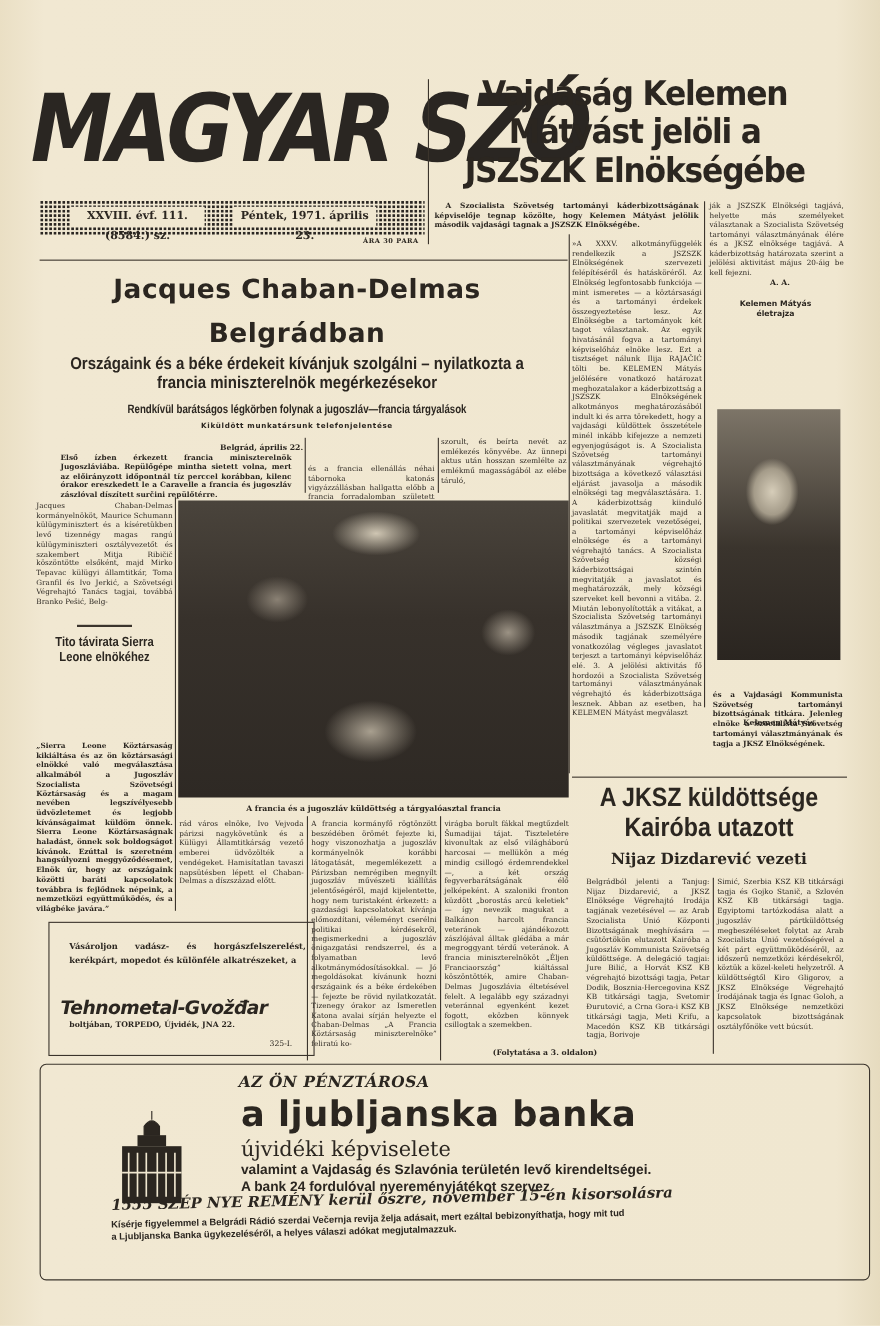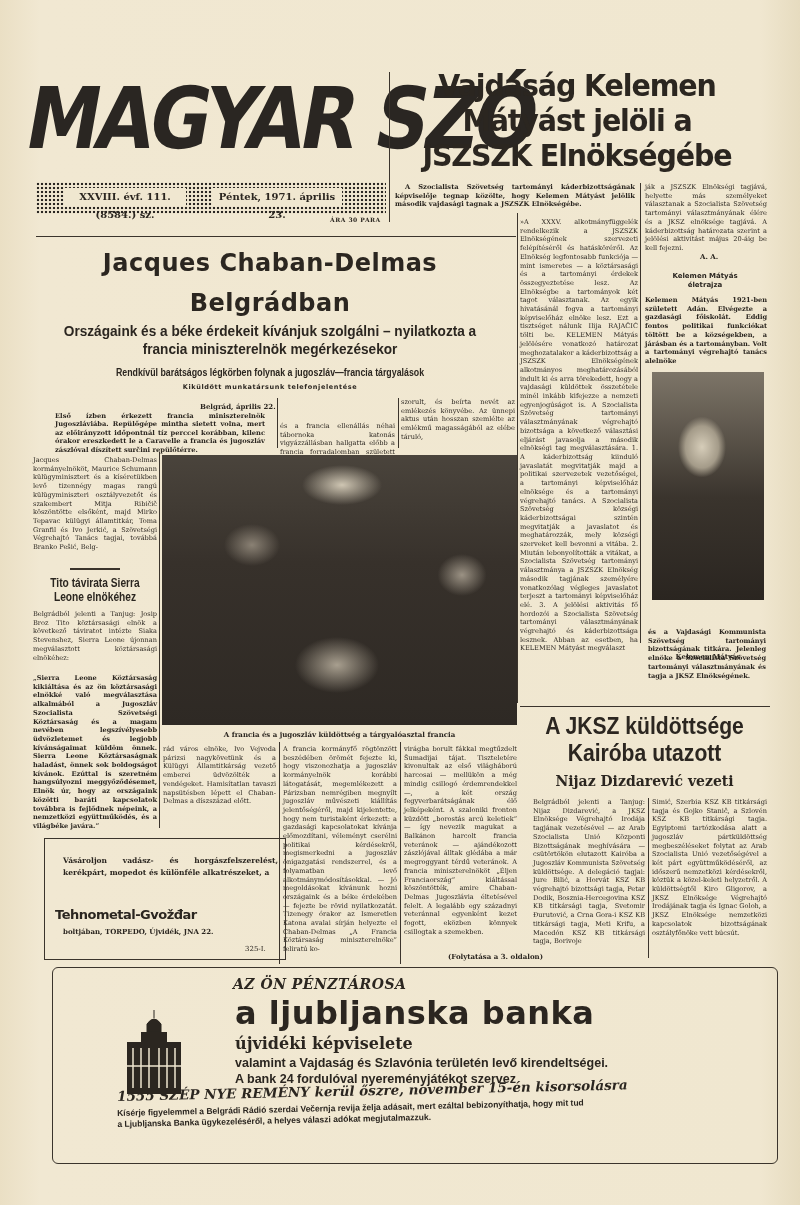--- a/index.html
+++ b/index.html
@@ -28,32 +28,32 @@
      radial-gradient(ellipse 40px 30px at 90px 90px,#8a8174 0%,transparent 70%),
      radial-gradient(ellipse 35px 30px at 300px 120px,#9b9284 0%,transparent 70%),
      radial-gradient(ellipse 60px 40px at 175px 210px,#a89f8f 0%,transparent 70%),
      radial-gradient(ellipse 50px 25px at 180px 30px,#cfc6b3 0%,transparent 80%),
      linear-gradient(180deg,#4a443c 0%,#37312b 40%,#2e2924 100%);}
   .caption{left:162px;top:730px;width:355px;text-align:center;font-size:7px;font-weight:bold;}
   .subhead-sm{font-family:"Liberation Sans",sans-serif;font-weight:bold;font-size:12px;line-height:14px;text-align:center;transform:scaleX(0.85);}
   
   .ad1{left:44px;top:838px;width:240px;height:120px;border:1px solid #3b342c;}
   .ad1-text{left:18px;top:16px;width:215px;font-size:7.5px;font-weight:bold;line-height:12px;text-align:justify;}
-  .ad1-brand{left:10px;top:68px;font-family:"DejaVu Sans",sans-serif;font-weight:bold;font-size:13px;letter-spacing:-0.5px;text-align:right;}
+  .ad1-brand{left:10px;top:68px;font-family:"DejaVu Sans",sans-serif;font-weight:bold;font-style:italic;font-size:17px;letter-spacing:-0.5px;text-align:right;}
   .ad1-sub{left:18px;top:88px;font-size:7px;font-weight:bold;}
   .ad1-code{left:200px;top:106px;font-size:7px;}
   
   .head3{left:522px;top:712px;width:245px;text-align:center;font-family:"Liberation Sans",sans-serif;font-weight:bold;font-size:24px;line-height:27px;transform:scaleX(0.88);transform-origin:center top;}
   .sub5{left:522px;top:773px;width:245px;text-align:center;font-size:14px;font-weight:bold;}
   
-  .ad2{left:52px;top:967px;width:724px;height:195px;border:1px solid #3b342c;border-radius:6px;}
+  .ad2{left:36px;top:967px;width:724px;height:195px;border:1px solid #3b342c;border-radius:6px;padding-left:29px;}
   .bank-building{left:64px;top:42px;width:74px;height:84px;}
   .ad2-l1{left:180px;top:8px;font-style:italic;font-weight:bold;font-size:14px;letter-spacing:0.5px;}
   .ad2-l2{left:182px;top:26px;font-family:"DejaVu Sans",sans-serif;font-weight:bold;font-size:32px;letter-spacing:0.5px;}
-  .ad2-l3{left:182px;top:66px;font-weight:bold;font-size:16px;}
+  .ad2-l3{left:182px;top:66px;font-weight:normal;font-size:19px;}
   .ad2-l4{left:182px;top:88px;font-family:"Liberation Sans",sans-serif;font-weight:bold;font-size:12.5px;}
   .ad2-l5{left:182px;top:104px;font-family:"Liberation Sans",sans-serif;font-weight:bold;font-size:12.5px;}
   .ad2-l6{left:64px;top:120px;font-style:italic;font-weight:bold;font-size:13.5px;transform:rotate(-1.3deg);transform-origin:left top;}
   .ad2-l7{left:64px;top:140px;font-family:"Liberation Sans",sans-serif;font-size:8.5px;font-weight:bold;transform:rotate(-1.3deg);transform-origin:left top;line-height:11px;}
 </style>
 </head>
 <body>
 
 <div class="page">
 
@@ -66,21 +66,20 @@
   </div>
   <div class="abs price">ÁRA 30 PARA</div>
 
   <div class="abs vrule" style="left:389px;top:72px;height:150px;"></div>
   <div class="abs head1">Vajdaság Kelemen Mátyást jelöli a JSZSZK Elnökségébe</div>
   <div class="abs lead1">A Szocialista Szövetség tartományi káderbizottságának képviselője tegnap közölte, hogy Kelemen Mátyást jelölik második vajdasági tagnak a JSZSZK Elnökségébe.</div>
   <div class="abs vrule" style="left:640px;top:183px;height:460px;"></div>
   <div class="abs col" style="left:645px;top:183px;width:122px;">ják a JSZSZK Elnökségi tagjává, helyette más személyeket választanak a Szocialista Szövetség tartományi választmányának élére és a JKSZ elnöksége tagjává. A káderbizottság határozata szerint a jelölési aktivitást május 20-áig be kell fejezni.</div>
   <div class="abs" style="left:700px;top:252px;font-size:7px;font-weight:bold;">A. A.</div>
   <div class="abs" style="left:655px;top:272px;width:100px;text-align:center;font-family:'DejaVu Sans',sans-serif;font-size:7px;font-weight:bold;line-height:9px;">Kelemen Mátyás életrajza</div>
-  <div class="abs col" style="left:645px;top:296px;width:122px;font-weight:bold;">Kelemen Mátyás 1921-ben született Adán. Elvégezte a gazdasági főiskolát. Eddig fontos politikai funkciókat töltött be a községekben, a járásban és a tartományban. Volt a tartományi végrehajtó tanács alelnöke</div>
   <div class="abs" style="left:652px;top:372px;width:112px;height:228px;background:radial-gradient(ellipse 30px 38px at 50px 75px,#d6cdb9 0%,#a49b89 55%,transparent 80%),linear-gradient(180deg,#7d7568 0%,#3a342d 55%,#2a2520 100%);"></div>
   <div class="abs" style="left:652px;top:612px;width:112px;text-align:center;font-size:7px;font-weight:bold;margin-top:40px;">Kelemen Mátyás</div>
   <div class="abs col" style="left:648px;top:628px;width:118px;font-weight:bold;">és a Vajdasági Kommunista Szövetség tartományi bizottságának titkára. Jelenleg elnöke a Szocialista Szövetség tartományi választmányának és tagja a JKSZ Elnökségének.</div>
 
   <div class="abs hrule" style="left:36px;top:236px;width:480px;"></div>
   <div class="abs vrule" style="left:517px;top:213px;height:490px;"></div>
   <div class="abs col" style="left:520px;top:218px;width:118px;">»A XXXV. alkotmányfüggelék rendelkezik a JSZSZK Elnökségének szervezeti felépítéséről és hatásköréről. Az Elnökség legfontosabb funkciója — mint ismeretes — a köztársasági és a tartományi érdekek összegyeztetése lesz. Az Elnökségbe a tartományok két tagot választanak. Az egyik hivatásánál fogva a tartományi képviselőház elnöke lesz. Ezt a tisztséget nálunk Ilija RAJAČIĆ tölti be. KELEMEN Mátyás jelölésére vonatkozó határozat meghozatalakor a káderbizottság a JSZSZK Elnökségének alkotmányos meghatározásából indult ki és arra törekedett, hogy a vajdasági küldöttek összetétele minél inkább kifejezze a nemzeti egyenjogúságot is. A Szocialista Szövetség tartományi választmányának végrehajtó bizottsága a következő választási eljárást javasolja a második elnökségi tag megválasztására. 1. A káderbizottság kiinduló javaslatát megvitatják majd a politikai szervezetek vezetőségei, a tartományi képviselőház elnöksége és a tartományi végrehajtó tanács. A Szocialista Szövetség községi káderbizottságai szintén megvitatják a javaslatot és meghatározzák, mely községi szerveket kell bevonni a vitába. 2. Miután lebonyolították a vitákat, a Szocialista Szövetség tartományi választmánya a JSZSZK Elnökség második tagjának személyére vonatkozólag végleges javaslatot terjeszt a tartományi képviselőház elé. 3. A jelölési aktivitás fő hordozói a Szocialista Szövetség tartományi választmányának végrehajtó és káderbizottsága lesznek. Abban az esetben, ha KELEMEN Mátyást megválaszt</div>
 
   <div class="abs head2">Jacques Chaban-Delmas Belgrádban</div>
   <div class="abs sub2">Országaink és a béke érdekeit kívánjuk szolgálni – nyilatkozta a francia miniszterelnök megérkezésekor</div>
@@ -93,21 +92,20 @@
   <div class="abs vrule" style="left:398px;top:398px;height:50px;"></div>
   <div class="abs col" style="left:401px;top:398px;width:114px;">szorult, és beírta nevét az emlékezés könyvébe. Az ünnepi aktus után hosszan szemlélte az emlékmű magasságából az elébe táruló,</div>
 
   <div class="abs col" style="left:33px;top:456px;width:124px;">Jacques Chaban-Delmas kormányelnököt, Maurice Schumann külügyminisztert és a kíséretükben levő tizennégy magas rangú külügyminiszteri osztályvezetőt és szakembert Mitja Ribičič köszöntötte elsőként, majd Mirko Tepavac külügyi államtitkár, Toma Granfil és Ivo Jerkić, a Szövetségi Végrehajtó Tanács tagjai, továbbá Branko Pešić, Belg-</div>
   <div class="abs vrule" style="left:159px;top:452px;height:376px;"></div>
   <div class="abs photo"></div>
   <div class="abs caption">A francia és a jugoszláv küldöttség a tárgyalóasztal francia</div>
 
   <div class="abs hrule" style="left:70px;top:568px;width:50px;height:2px;"></div>
   <div class="abs subhead-sm" style="left:33px;top:576px;width:124px;">Tito távirata Sierra Leone elnökéhez</div>
-  <div class="abs col" style="left:33px;top:610px;width:124px;">Belgrádból jelenti a Tanjug: Josip Broz Tito köztársasági elnök a következő táviratot intézte Siaka Stevenshez, Sierra Leone újonnan megválasztott köztársasági elnökéhez:</div>
   <div class="abs col" style="left:33px;top:674px;width:124px;font-weight:bold;">„Sierra Leone Köztársaság kikiáltása és az ön köztársasági elnökké való megválasztása alkalmából a Jugoszláv Szocialista Szövetségi Köztársaság és a magam nevében legszívélyesebb üdvözletemet és legjobb kívánságaimat küldöm önnek. Sierra Leone Köztársaságnak haladást, önnek sok boldogságot kívánok. Ezúttal is szeretném hangsúlyozni meggyőződésemet, Elnök úr, hogy az országaink közötti baráti kapcsolatok továbbra is fejlődnek népeink, a nemzetközi együttműködés, és a világbéke javára.”</div>
 
   <div class="abs col" style="left:163px;top:745px;width:113px;">rád város elnöke, Ivo Vejvoda párizsi nagykövetünk és a Külügyi Államtitkárság vezető emberei üdvözölték a vendégeket. Hamisítatlan tavaszi napsütésben lépett el Chaban-Delmas a díszszázad előtt.</div>
   <div class="abs vrule" style="left:279px;top:742px;height:222px;"></div>
   <div class="abs col" style="left:283px;top:745px;width:114px;">A francia kormányfő rögtönzött beszédében örömét fejezte ki, hogy viszonozhatja a jugoszláv kormányelnök korábbi látogatását, megemlékezett a Párizsban nemrégiben megnyílt jugoszláv művészeti kiállítás jelentőségéről, majd kijelentette, hogy nem turistaként érkezett: a gazdasági kapcsolatokat kívánja előmozdítani, véleményt cserélni politikai kérdésekről, megismerkedni a jugoszláv önigazgatási rendszerrel, és a folyamatban levő alkotmánymódosításokkal. — Jó megoldásokat kívánunk hozni országaink és a béke érdekében — fejezte be rövid nyilatkozatát. Tizenegy órakor az Ismeretlen Katona avalai sírján helyezte el Chaban-Delmas „A Francia Köztársaság miniszterelnöke” feliratú ko-</div>
   <div class="abs vrule" style="left:400px;top:742px;height:222px;"></div>
   <div class="abs col" style="left:404px;top:745px;width:113px;">virágba borult fákkal megtűzdelt Šumadijai tájat. Tiszteletére kivonultak az első világháború harcosai — mellükön a még mindig csillogó érdemrendekkel —, a két ország fegyverbarátságának élő jelképeként. A szaloniki fronton küzdött „borostás arcú keletiek” — így nevezik magukat a Balkánon harcolt francia veteránok — ajándékozott zászlójával álltak glédába a már megroggyant térdű veteránok. A francia miniszterelnököt „Éljen Franciaország” kiáltással köszöntötték, amire Chaban-Delmas Jugoszlávia éltetésével felelt. A legalább egy századnyi veteránnal egyenként kezet fogott, eközben könnyek csillogtak a szemekben.</div>
   <div class="abs" style="left:420px;top:952px;font-size:7px;font-weight:bold;margin-left:28px;">(Folytatása a 3. oldalon)</div>
 
   <div class="abs ad1">

